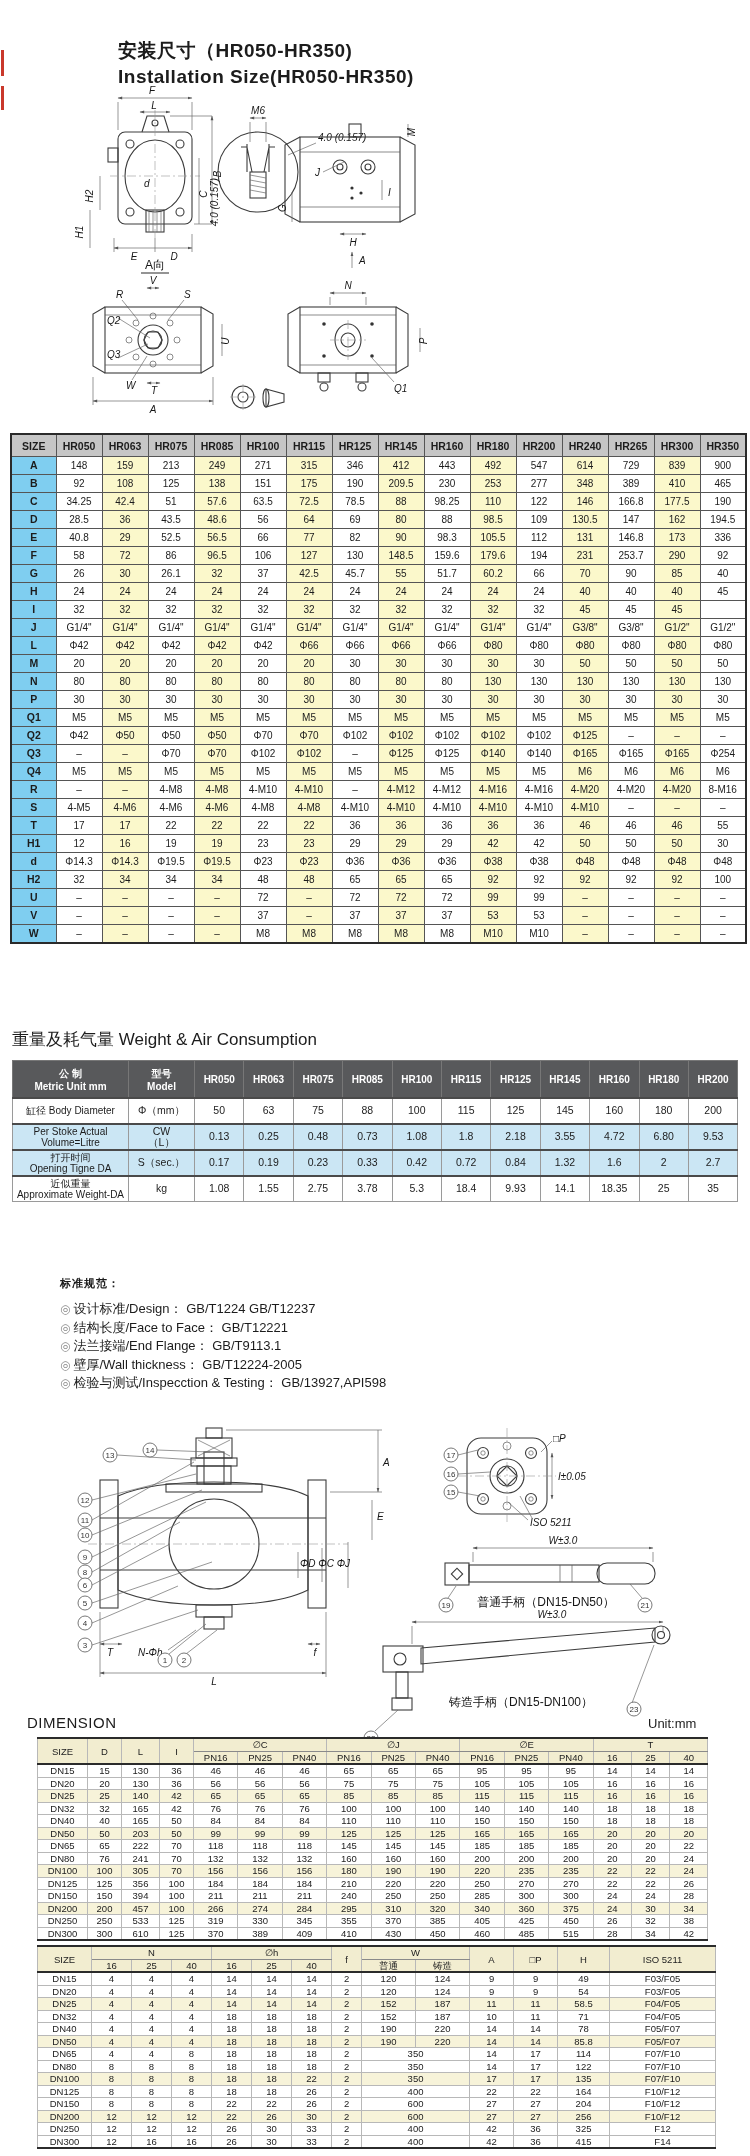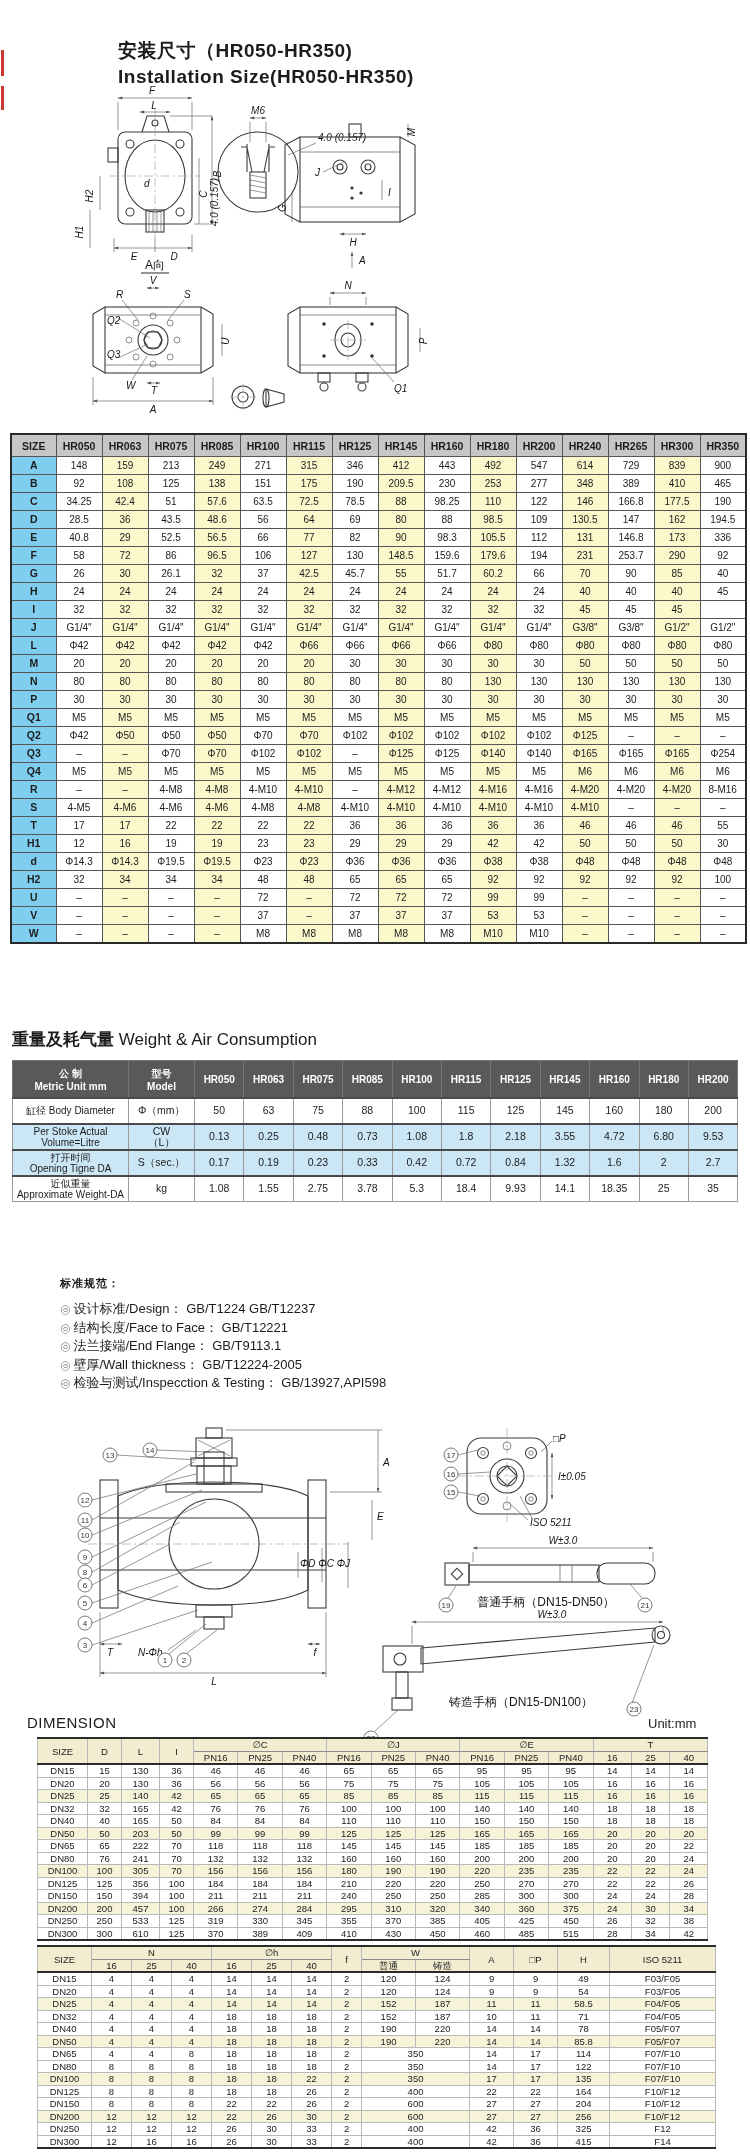--- a/index.html
+++ b/index.html
@@ -23,21 +23,21 @@
   .cn{font-size:8px;fill:#333;}
   
   #install-table{left:10px;top:433px;width:737px;border-collapse:collapse;table-layout:fixed;
                  text-align:center;border:2px solid #2a2a2a;}
   #install-table th{background:#c6c6c6;height:21px;font-size:10.5px;font-weight:bold;border:1px solid #555;padding:0;}
   #install-table td{height:17px;line-height:17px;font-size:10px;border:1px solid #555;padding:0;background:#fff;}
   #install-table td:nth-child(2n+3){background:#fbf8cb;}
   #install-table td:first-child{background:#7fcef0;font-weight:bold;font-size:10.5px;}
   
   #weight-title{left:12px;top:1028px;font-size:17px;}
-  #weight-title .zh{font-weight:bold;}
+  #weight-title .zh{font-weight:normal;}
   #weight-table{left:12px;top:1060px;width:726px;border-collapse:collapse;table-layout:fixed;text-align:center;border-radius:26px;}
   #weight-table th{background:#58595b;color:#fff;font-size:10px;font-weight:bold;height:36px;
                    border:1px solid #777;white-space:pre-line;padding:0;}
   #weight-table td{font-size:10.5px;height:24px;border:1px solid #9a9a9a;border-top:2px solid #4a4a4a;
                    white-space:pre-line;padding:0;line-height:11.5px;background:#fff;}
   #weight-table td:first-child{font-size:10px;}
   #weight-table tbody tr:nth-child(2) td,
   #weight-table tbody tr:nth-child(3) td,
   #weight-table tbody tr:nth-child(5) td{background:#cbe6f4;}
   

